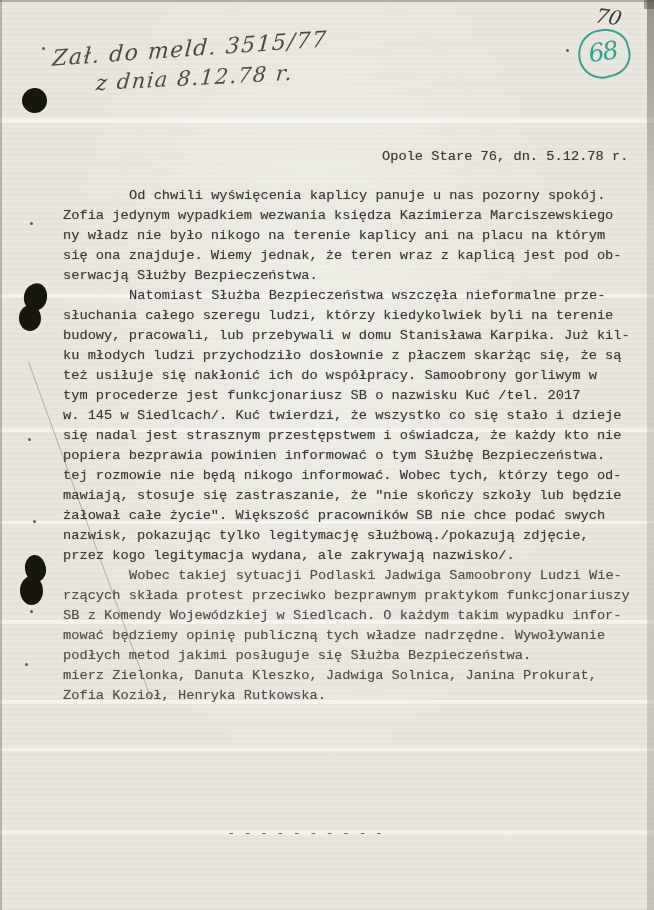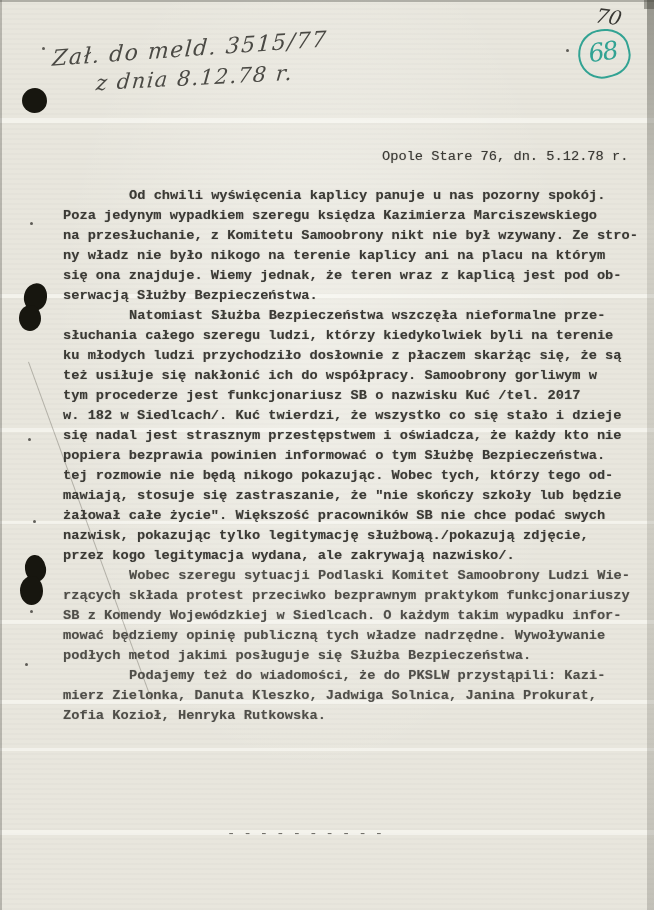--- a/index.html
+++ b/index.html
@@ -5,21 +5,21 @@
   html,body { margin:0; padding:0; background:#777; }
   .paper {
     position:relative; width:654px; height:910px; overflow:hidden;
     background:
       radial-gradient(ellipse at 48% 38%, rgba(255,255,252,0.35) 0%, rgba(255,255,252,0) 55%),
       repeating-linear-gradient(0deg, rgba(0,0,0,0.015) 0 2px, rgba(0,0,0,0) 2px 5px),
       #e8e6dd;
     font-family:"Liberation Mono", monospace;
   }
   
-  .body-block { position:absolute; left:63px; top:186px;font-weight:bold; }
+  .body-block { position:absolute; left:63px; top:186px; }
   .tline {
     white-space:pre; font-size:13.7px; line-height:20px; color:#3b3a35;
     text-shadow:0 0 1px rgba(55,54,48,0.45);
   }
   .tline.first { padding-left:66px; }
   .para-2, .para-3 { opacity:0.88; }
   .dateline {
     position:absolute; left:382px; top:147px; white-space:pre;
     font-size:13.7px; line-height:20px; color:#3b3a35;
     text-shadow:0 0 1px rgba(55,54,48,0.45);
@@ -98,50 +98,49 @@
 
   <div class="stamp">
     <span class="stamp-num">68</span>
   </div>
 
   <div class="dateline">Opole Stare 76, dn. 5.12.78 r.</div>
 
   <div class="body-block">
       <div class="para para-0">
         <div class="tline first">Od chwili wyświęcenia kaplicy panuje u nas pozorny spokój.</div>
-        <div class="tline">Poza jedynym wypadkiem szeregu księdza Kazimierza Marciszewskiego</div>
-        <div class="tline">na przesłuchanie, z Komitetu Samoobrony nikt nie był wzywany. Ze stro-</div>
+        <div class="tline">Zofia jedynym wypadkiem wezwania księdza Kazimierza Marciszewskiego</div>
         <div class="tline">ny władz nie było nikogo na terenie kaplicy ani na placu na którym</div>
         <div class="tline">się ona znajduje. Wiemy jednak, że teren wraz z kaplicą jest pod ob-</div>
         <div class="tline">serwacją Służby Bezpieczeństwa.</div>
       </div>
       <div class="para para-1">
         <div class="tline first">Natomiast Służba Bezpieczeństwa wszczęła nieformalne prze-</div>
         <div class="tline">słuchania całego szeregu ludzi, którzy kiedykolwiek byli na terenie</div>
+        <div class="tline">budowy, pracowali, lub przebywali w domu Stanisława Karpika. Już kil-</div>
         <div class="tline">ku młodych ludzi przychodziło dosłownie z płaczem skarżąc się, że są</div>
         <div class="tline">też usiłuje się nakłonić ich do współpracy. Samoobrony gorliwym w</div>
         <div class="tline">tym procederze jest funkcjonariusz SB o nazwisku Kuć /tel. 2017</div>
-        <div class="tline">w. 182 w Siedlcach/. Kuć twierdzi, że wszystko co się stało i dzieje</div>
+        <div class="tline">w. 145 w Siedlcach/. Kuć twierdzi, że wszystko co się stało i dzieje</div>
         <div class="tline">się nadal jest strasznym przestępstwem i oświadcza, że każdy kto nie</div>
         <div class="tline">popiera bezprawia powinien informować o tym Służbę Bezpieczeństwa.</div>
-        <div class="tline">tej rozmowie nie będą nikogo pokazując. Wobec tych, którzy tego od-</div>
+        <div class="tline">tej rozmowie nie będą nikogo informować. Wobec tych, którzy tego od-</div>
         <div class="tline">mawiają, stosuje się zastraszanie, że "nie skończy szkoły lub będzie</div>
         <div class="tline">żałował całe życie". Większość pracowników SB nie chce podać swych</div>
         <div class="tline">nazwisk, pokazując tylko legitymację służbową./pokazują zdjęcie,</div>
         <div class="tline">przez kogo legitymacja wydana, ale zakrywają nazwisko/.</div>
       </div>
       <div class="para para-2">
-        <div class="tline first">Wobec szeregu sytuacji Podlaski Komitet Samoobrony Ludzi Wie-</div>
+        <div class="tline first">Wobec takiej sytuacji Podlaski Jadwiga Samoobrony Ludzi Wie-</div>
         <div class="tline">rzących składa protest przeciwko bezprawnym praktykom funkcjonariuszy</div>
         <div class="tline">SB z Komendy Wojewódzkiej w Siedlcach. O każdym takim wypadku infor-</div>
         <div class="tline">mować będziemy opinię publiczną tych władze nadrzędne. Wywoływanie</div>
         <div class="tline">podłych metod jakimi posługuje się Służba Bezpieczeństwa.</div>
       </div>
       <div class="para para-3">
-        <div class="tline first">Podajemy też do wiadomości, że do PKSLW przystąpili: Kazi-</div>
         <div class="tline">mierz Zielonka, Danuta Kleszko, Jadwiga Solnica, Janina Prokurat,</div>
         <div class="tline">Zofia Kozioł, Henryka Rutkowska.</div>
       </div>
     </div>
 
   <div class="separator">- - - - - - - - - -</div>
 
   <div class="blob b1"></div>
   <div class="blob b2a"></div>
   <div class="blob b2b"></div>

